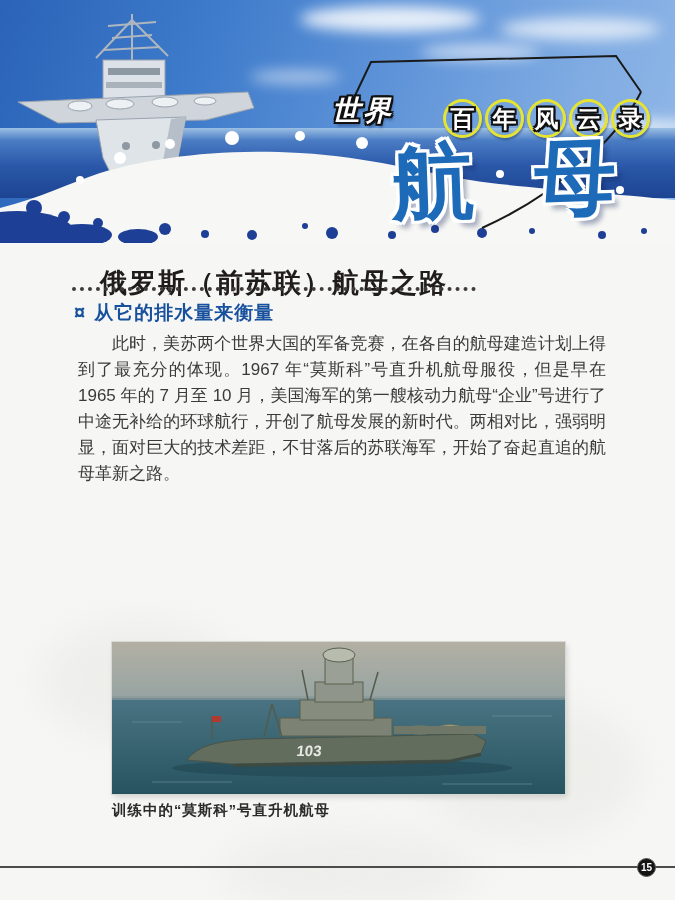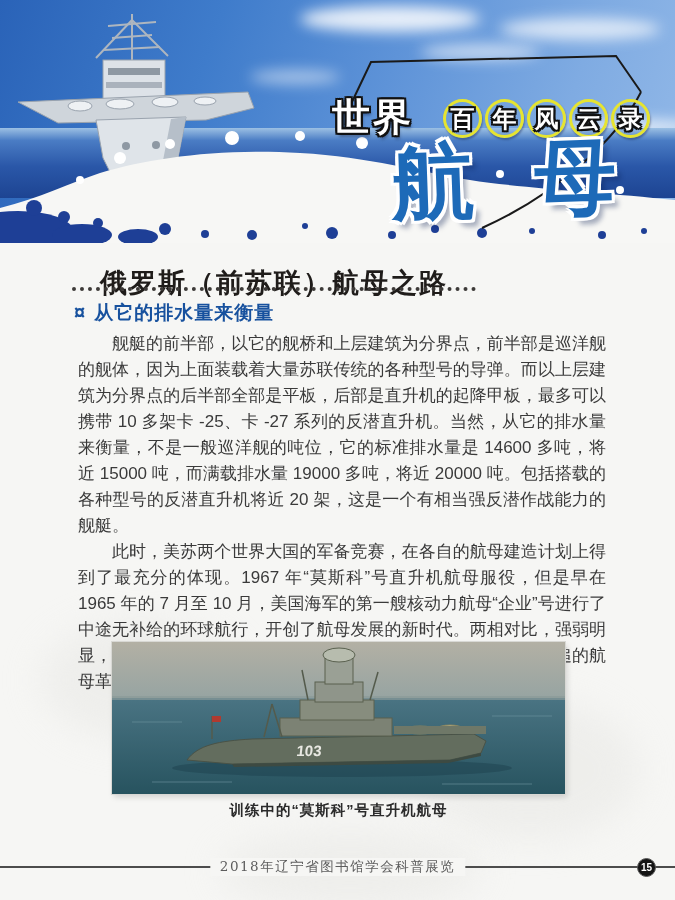--- a/index.html
+++ b/index.html
@@ -9,23 +9,23 @@
     font-family:"Liberation Sans",sans-serif;
   }
   
   .header{position:absolute;left:0;top:0;width:675px;height:243px;
     background:linear-gradient(108deg,#2a63b8 0%,#3f7ccb 30%,#5e93d8 55%,#7fabe2 80%,#93b9e8 100%);}
   .cloud{position:absolute;background:#fff;border-radius:50%;filter:blur(7px);opacity:.85;}
   .ocean{position:absolute;left:0;top:128px;width:675px;height:70px;
     background:linear-gradient(180deg,#9cc0e4 0%,#4a7cc4 18%,#2a57a8 55%,#1d4492 100%);}
   .banner-line{position:absolute;left:0;top:0;}
   .world-label{
-    position:absolute;left:332px;top:92px;font-size:38px;font-weight:bold;color:#fff;
+    position:absolute;left:332px;top:92px;font-size:28px;font-weight:bold;color:#fff;
     letter-spacing:3px;
-    text-shadow:-2px -2px 0 #111,2px -2px 0 #111,-2px 2px 0 #111,2px 2px 0 #111,0 -2px 0 #111,0 2px 0 #111,-2px 0 0 #111,2px 0 0 #111,2px 4px 3px rgba(0,0,30,.35);}
+    text-shadow:-2px -2px 0 #111,2px -2px 0 #111,-2px 2px 0 #111,2px 2px 0 #111,0 -2px 0 #111,0 2px 0 #111,-2px 0 0 #111,2px 0 0 #111,2px 4px 3px rgba(0,0,30,.35);font-style:italic;}
   .ring-row{position:absolute;left:443px;top:99px;display:flex;}
   .ring-char{
     width:33px;height:33px;margin-right:3px;border:3px solid #e6e430;border-radius:50%;
     display:flex;align-items:center;justify-content:center;
     font-size:24px;font-weight:bold;color:#fff;
     text-shadow:-2px -2px 0 #111,2px -2px 0 #111,-2px 2px 0 #111,2px 2px 0 #111,0 -2px 0 #111,0 2px 0 #111,-2px 0 0 #111,2px 0 0 #111;
     box-shadow:1px 2px 2px rgba(0,0,40,.3);}
   .main-title{
     position:absolute;left:392px;top:126px;font-size:82px;font-weight:bold;
     font-family:"DejaVu Serif",serif;color:#1d6ab8;letter-spacing:16px;
@@ -41,21 +41,21 @@
   .section-heading .marker{margin-right:8px;font-size:20px;}
   .body-text{
     position:absolute;left:78px;top:331px;width:528px;
     font-size:17px;line-height:26px;color:#3a3a3a;text-align:justify;}
   .body-text p{margin:0;text-indent:2em;}
   
   .figure{position:absolute;left:112px;top:642px;width:453px;height:152px;
     box-shadow:0 0 0 1px #d8d8d4,2px 3px 6px rgba(0,0,0,.15);}
   .figure svg{display:block;}
   .figure-caption{
-    position:absolute;left:112px;top:801px;width:453px;text-align:center;
+    position:absolute;left:112px;top:801px;width:453px;
     font-size:14.5px;font-weight:bold;color:#2b2b2b;letter-spacing:1px;}
   
   .footer-rule{position:absolute;left:0;top:866px;width:675px;border-top:2px solid #4c4c4c;}
   .footer-text{
     position:absolute;left:50%;top:858px;transform:translateX(-50%);
     background:#f6f6f4;padding:0 10px;font-family:"DejaVu Serif",serif;
     font-size:13.5px;color:#5d5d5d;letter-spacing:1.5px;white-space:nowrap;}
   .page-badge{
     position:absolute;left:637px;top:858px;width:17px;height:17px;border-radius:50%;
     background:#141414;border:1.5px solid #5a5a5a;
@@ -160,21 +160,20 @@
   <div class="texture" style="left:220px;top:830px;width:260px;height:80px;"></div>
 
   <h1 class="article-title">俄罗斯（前苏联）航母之路</h1>
   <div class="dotted-rule"></div>
 
   <div class="section-heading">
     <span class="marker">¤</span><span>从它的排水量来衡量</span>
   </div>
 
   <div class="body-text">
-    <p>舰艇的前半部，以它的舰桥和上层建筑为分界点，前半部是巡洋舰的舰体，因为上面装载着大量苏联传统的各种型号的导弹。而以上层建筑为分界点的后半部全部是平板，后部是直升机的起降甲板，最多可以携带 10 多架卡 -25、卡 -27 系列的反潜直升机。当然，从它的排水量来衡量，不是一般巡洋舰的吨位，它的标准排水量是 14600 多吨，将近 15000 吨，而满载排水量 19000 多吨，将近 20000 吨。包括搭载的各种型号的反潜直升机将近 20 架，这是一个有相当强反潜作战能力的舰艇。</p>
     <p>此时，美苏两个世界大国的军备竞赛，在各自的航母建造计划上得到了最充分的体现。1967 年“莫斯科”号直升机航母服役，但是早在 1965 年的 7 月至 10 月，美国海军的第一艘核动力航母“企业”号进行了中途无补给的环球航行，开创了航母发展的新时代。两相对比，强弱明显，面对巨大的技术差距，不甘落后的苏联海军，开始了奋起直追的航母革新之路。</p>
   </div>
 
   <div class="figure">
     <svg width="453" height="152" viewBox="0 0 453 152">
       <defs>
         <linearGradient id="skyG" x1="0" y1="0" x2="0" y2="1">
           <stop offset="0" stop-color="#b3b0a4"></stop>
             <stop offset="1" stop-color="#97a4a2"></stop>
         </linearGradient>
@@ -218,16 +217,15 @@
         <line x1="20" y1="80" x2="70" y2="80"></line>
           <line x1="380" y1="74" x2="440" y2="74"></line>
         <line x1="40" y1="140" x2="120" y2="140"></line>
           <line x1="330" y1="142" x2="420" y2="142"></line>
       </g>
     </svg>
   </div>
   <div class="figure-caption">训练中的“莫斯科”号直升机航母</div>
 
   <div class="footer-rule"></div>
-  <div class="footer-text">2018年辽宁省图书馆学会科普展览</div>
   <div class="page-badge">15</div>
 
 </div>
 
 </body></html>

